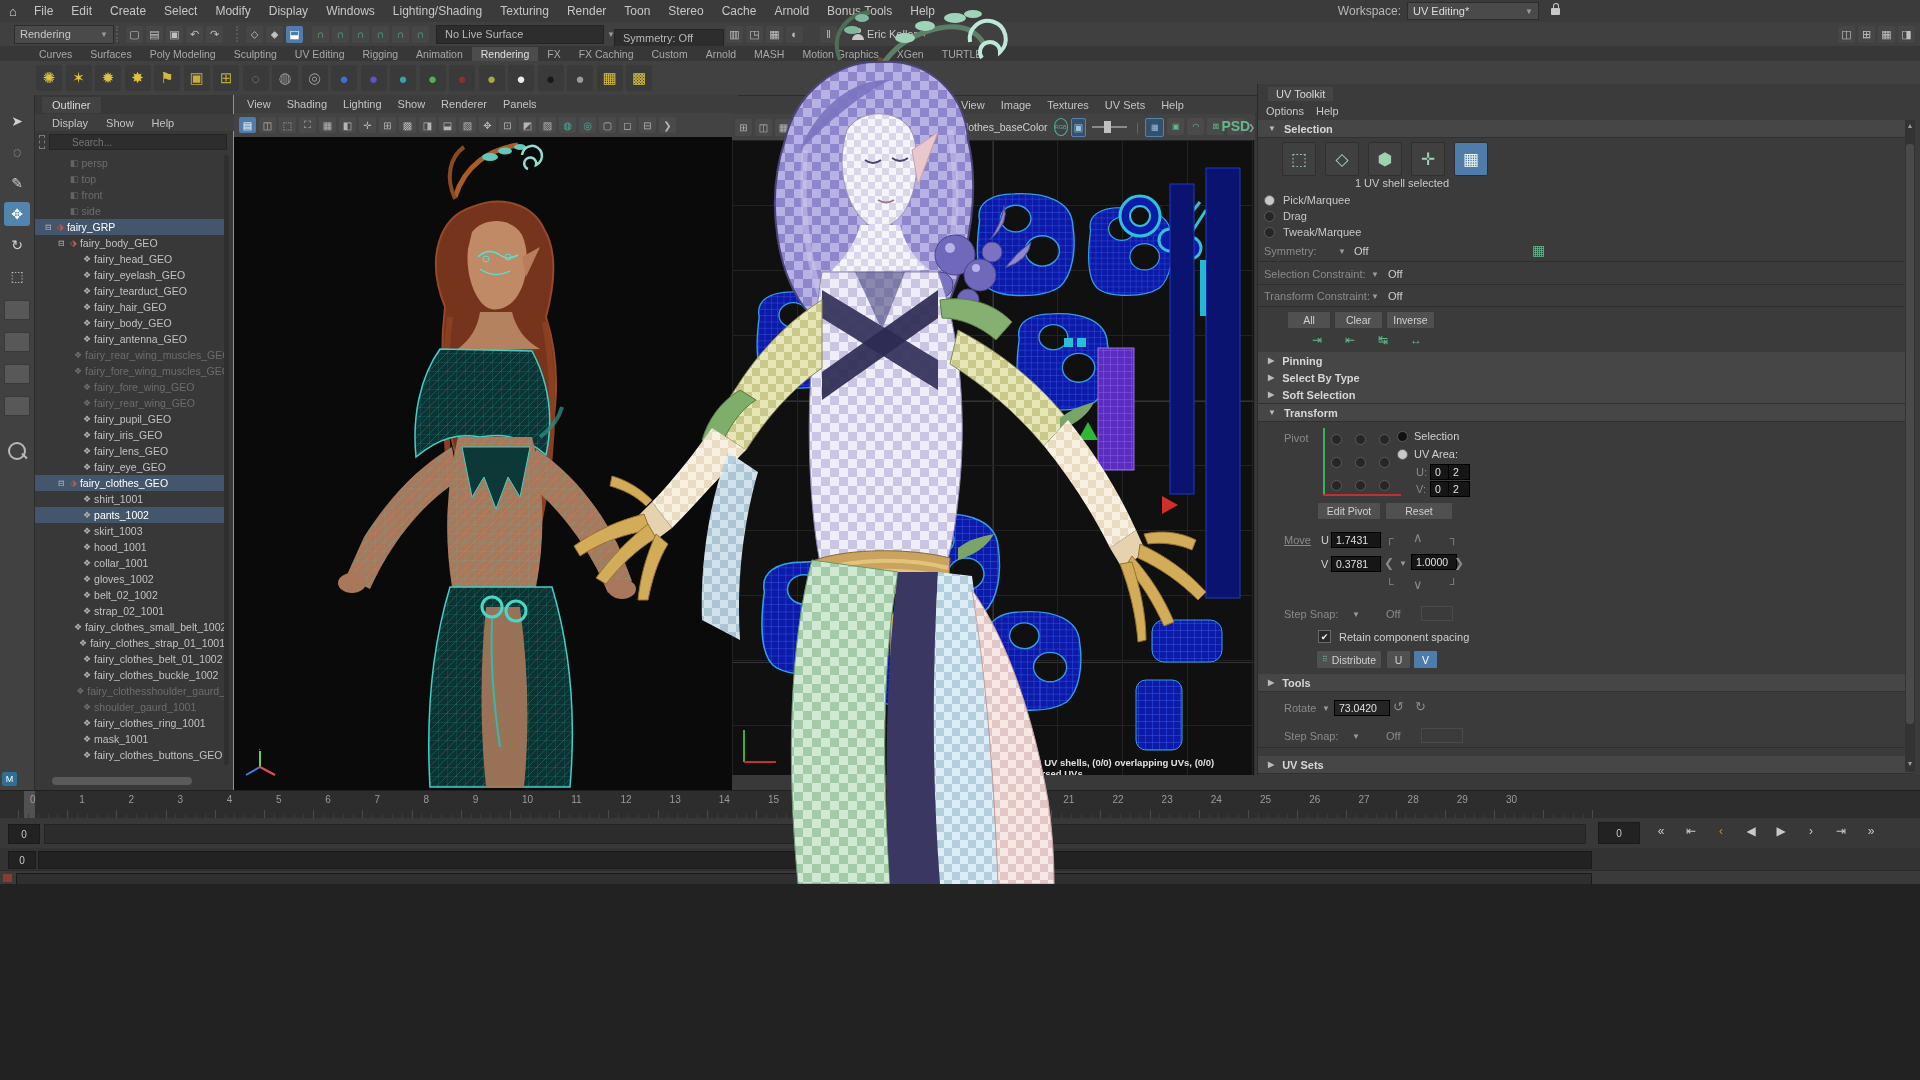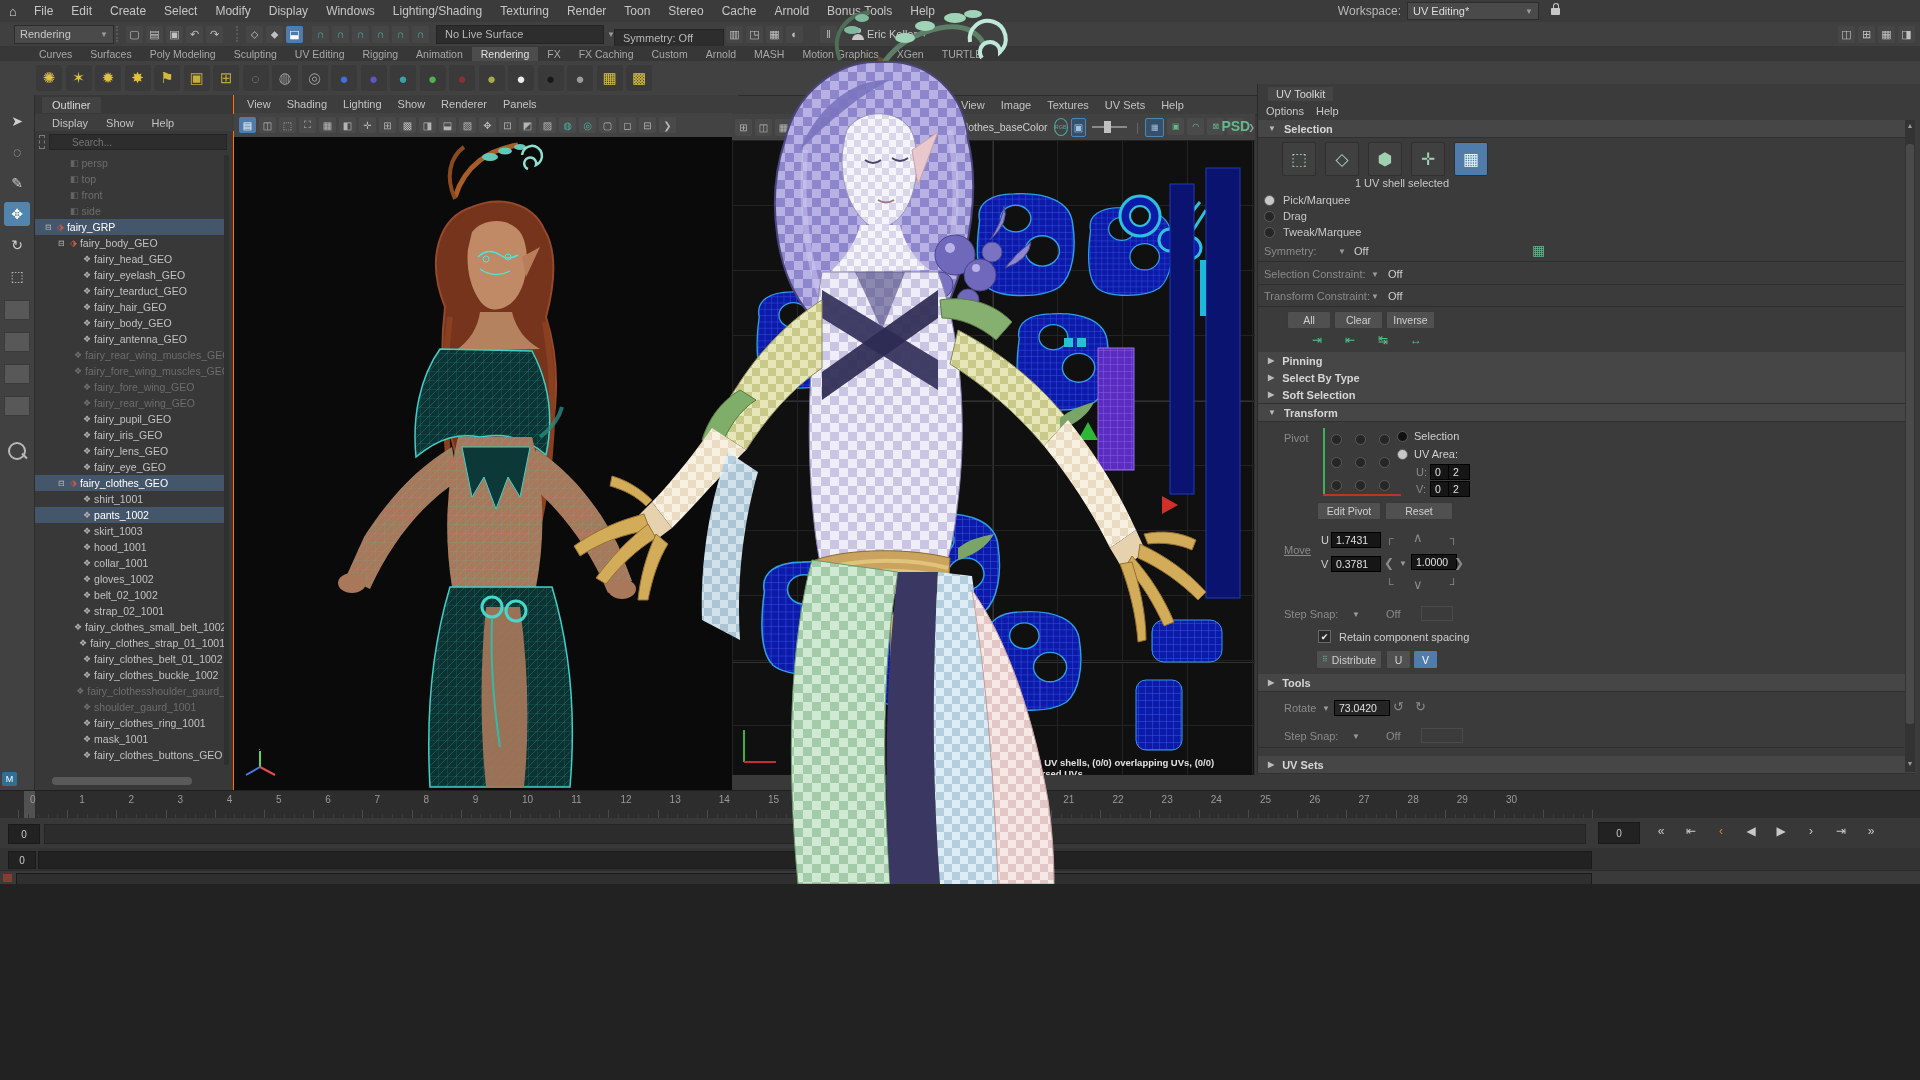--- a/index.html
+++ b/index.html
@@ -770,21 +770,21 @@
       </span>
     <span class="tk tkdim" style="left:158px;top:382px;">U:</span>
     <span class="tk tkfield" style="left:172px;top:380px;width:12px;height:14px;">0</span>
     <span class="tk tkfield" style="left:190px;top:380px;width:12px;height:14px;">2</span>
     <span class="tk tkdim" style="left:158px;top:399px;">V:</span>
     <span class="tk tkfield" style="left:172px;top:397px;width:12px;height:14px;">0</span>
     <span class="tk tkfield" style="left:190px;top:397px;width:12px;height:14px;">2</span>
     <span class="tk tkbtn" style="left:59px;top:418px;width:62px;height:16px;">Edit Pivot</span>
     <span class="tk tkbtn" style="left:127px;top:418px;width:66px;height:16px;">Reset</span>
 
-    <span class="tk tkdim" style="left:26px;top:460px;text-decoration:underline;">Move</span>
+    <span class="tk tkdim" style="left:26px;top:450px;text-decoration:underline;">Move</span>
     <span class="tk tkval" style="left:63px;top:450px;">U</span>
     <span class="tk tkfield" style="left:73px;top:448px;width:40px;height:14px;">1.7431</span>
     <span class="tk tkval" style="left:63px;top:474px;">V</span>
     <span class="tk tkfield" style="left:73px;top:472px;width:40px;height:14px;">0.3781</span>
     <span class="tk tkdim" style="left:128px;top:448px;">┌</span>
     <span class="tk tkdim" style="left:155px;top:446px;font-size:13px;">∧</span>
     <span class="tk tkdim" style="left:192px;top:448px;">┐</span>
     <span class="tk tkdim" style="left:126px;top:472px;font-size:12px;">❮</span>
     <span class="tk tinyarrow" style="left:141px;top:475px;">▼</span>
     <span class="tk tkfield" style="left:153px;top:470px;width:36px;height:14px;">1.0000</span>

